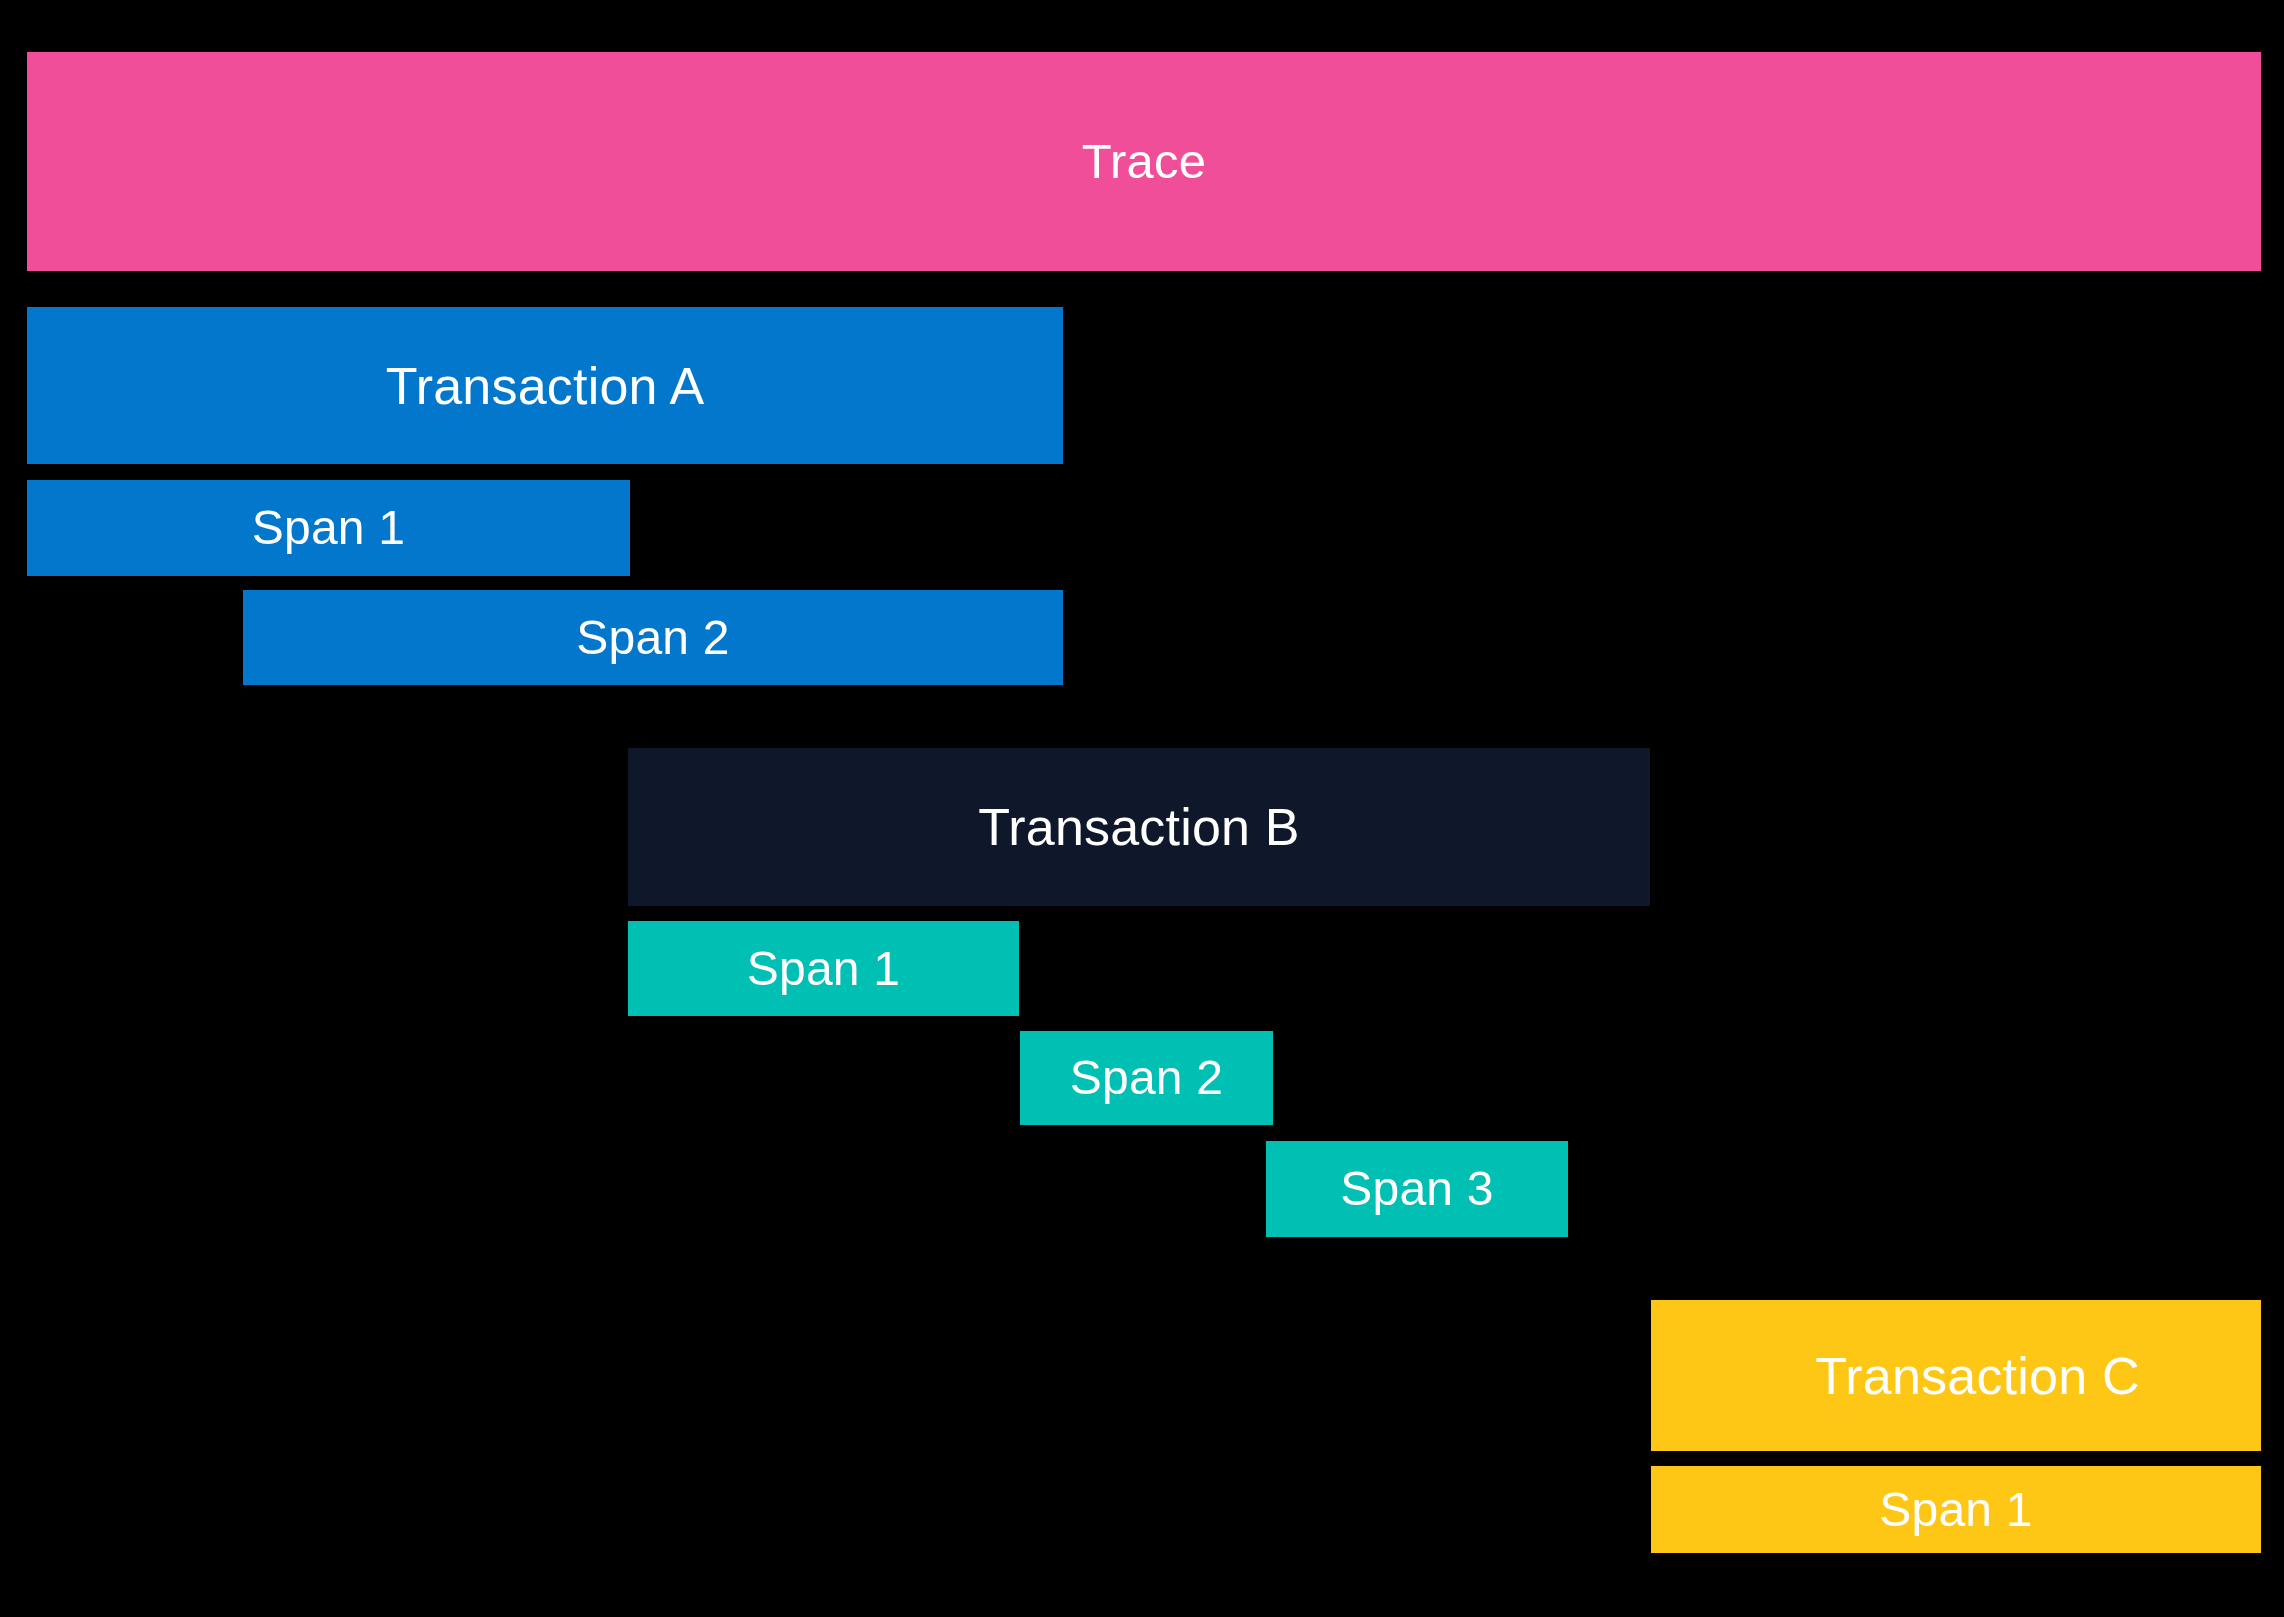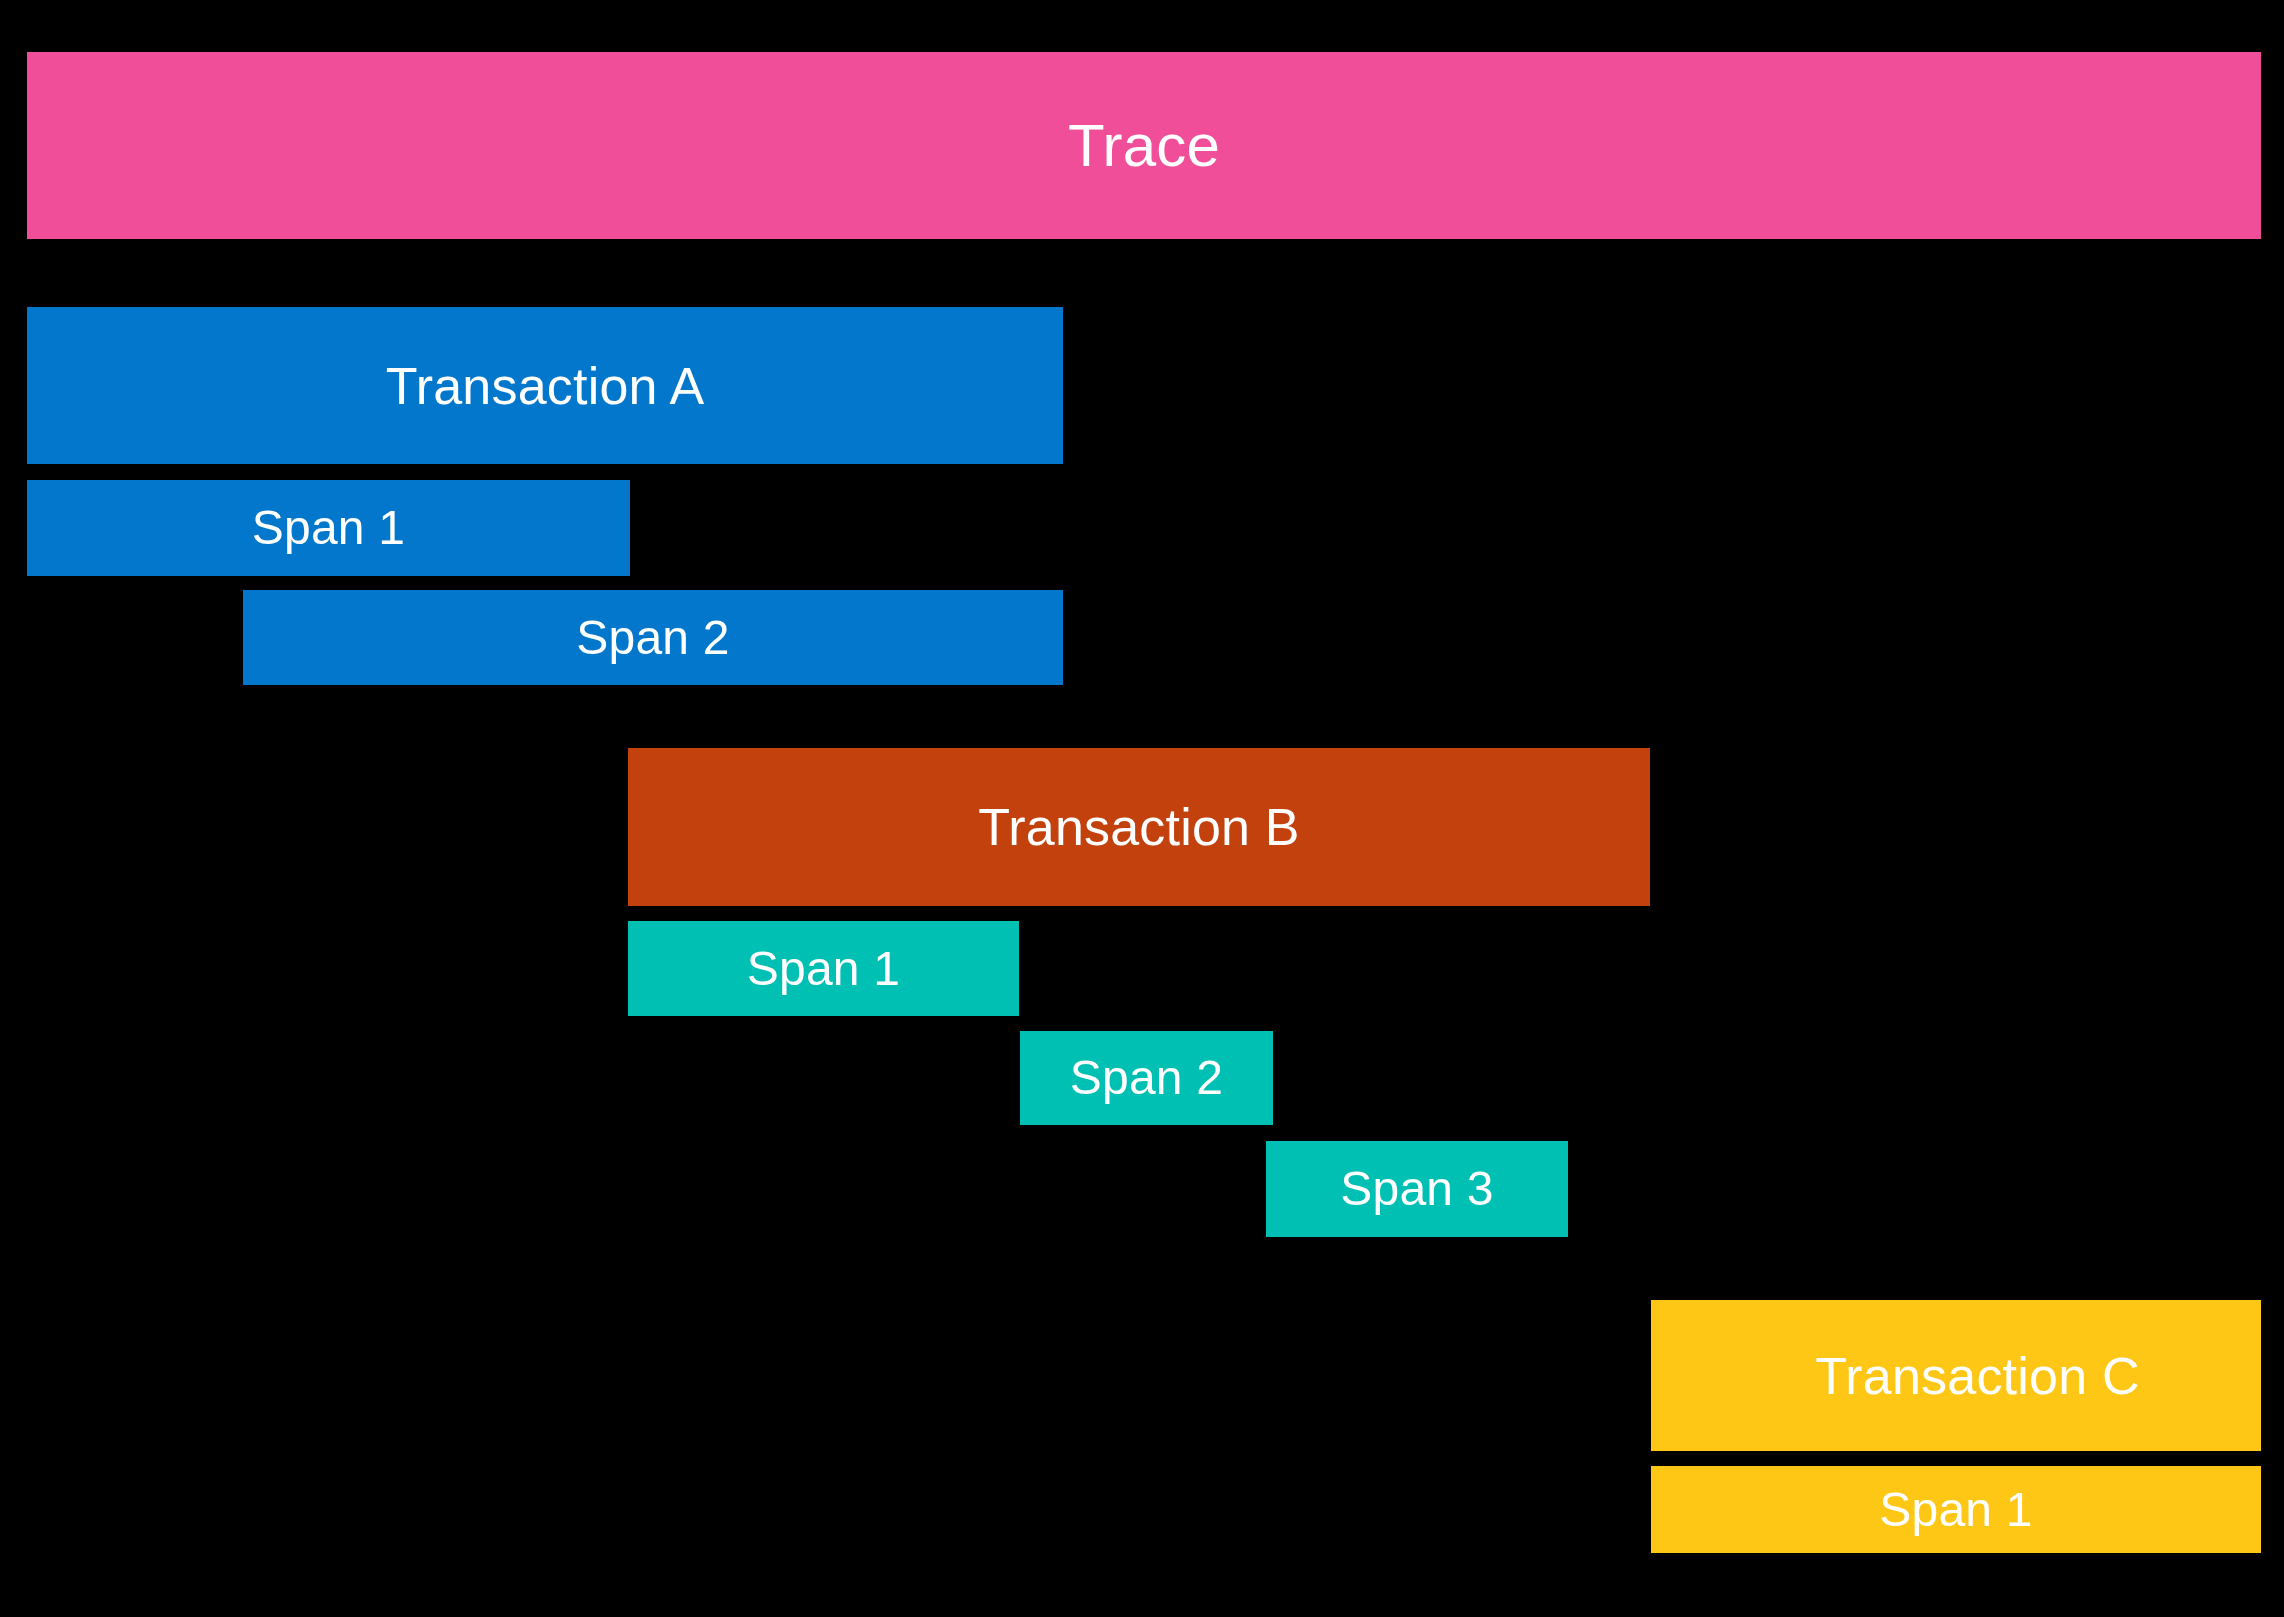--- a/index.html
+++ b/index.html
@@ -27,21 +27,21 @@
     white-space: nowrap;
     line-height: 1;
     letter-spacing: 0.2px;
   }
   .bar-label {
     display: block;
     color: #ffffff;
   }
 
   
-  .trace        { left: 27px;   top: 52px;   width: 2234px; height: 187px; font-size: 60px; }
+  .trace        { left: 27px;   top: 52px;   width: 2234px; height: 219px; font-size: 49px; }
 
   
   .txn          { font-size: 52px; }
   .txn-a        { left: 27px;   top: 307px;  width: 1036px; height: 157px; }
   .txn-b        { left: 628px;  top: 748px;  width: 1022px; height: 158px; }
   .txn-c        { left: 1651px; top: 1300px; width: 610px;  height: 151px; padding-left: 43px; }
 
   
   .span         { font-size: 48px; }
   .span-a1      { left: 27px;   top: 480px;  width: 603px;  height: 96px; }
@@ -63,21 +63,21 @@
   <div class="bar txn txn-a" style="background-color: rgb(2, 119, 203); color: rgb(255, 255, 255);">
     <span class="bar-label">Transaction A</span>
   </div>
   <div class="bar span span-a1" style="background-color: rgb(2, 119, 203); color: rgb(255, 255, 255);">
     <span class="bar-label">Span 1</span>
   </div>
   <div class="bar span span-a2" style="background-color: rgb(2, 119, 203); color: rgb(255, 255, 255);">
     <span class="bar-label">Span 2</span>
   </div>
 
-  <div class="bar txn txn-b" style="background-color: #c2410c; color: rgb(255, 255, 255);">
+  <div class="bar txn txn-b" style="background-color: #0f172a; color: rgb(255, 255, 255);">
     <span class="bar-label">Transaction B</span>
   </div>
   <div class="bar span span-b1" style="background-color: rgb(0, 191, 179); color: rgb(255, 255, 255);">
     <span class="bar-label">Span 1</span>
   </div>
   <div class="bar span span-b2" style="background-color: rgb(0, 191, 179); color: rgb(255, 255, 255);">
     <span class="bar-label">Span 2</span>
   </div>
   <div class="bar span span-b3" style="background-color: rgb(0, 191, 179); color: rgb(255, 255, 255);">
     <span class="bar-label">Span 3</span>

